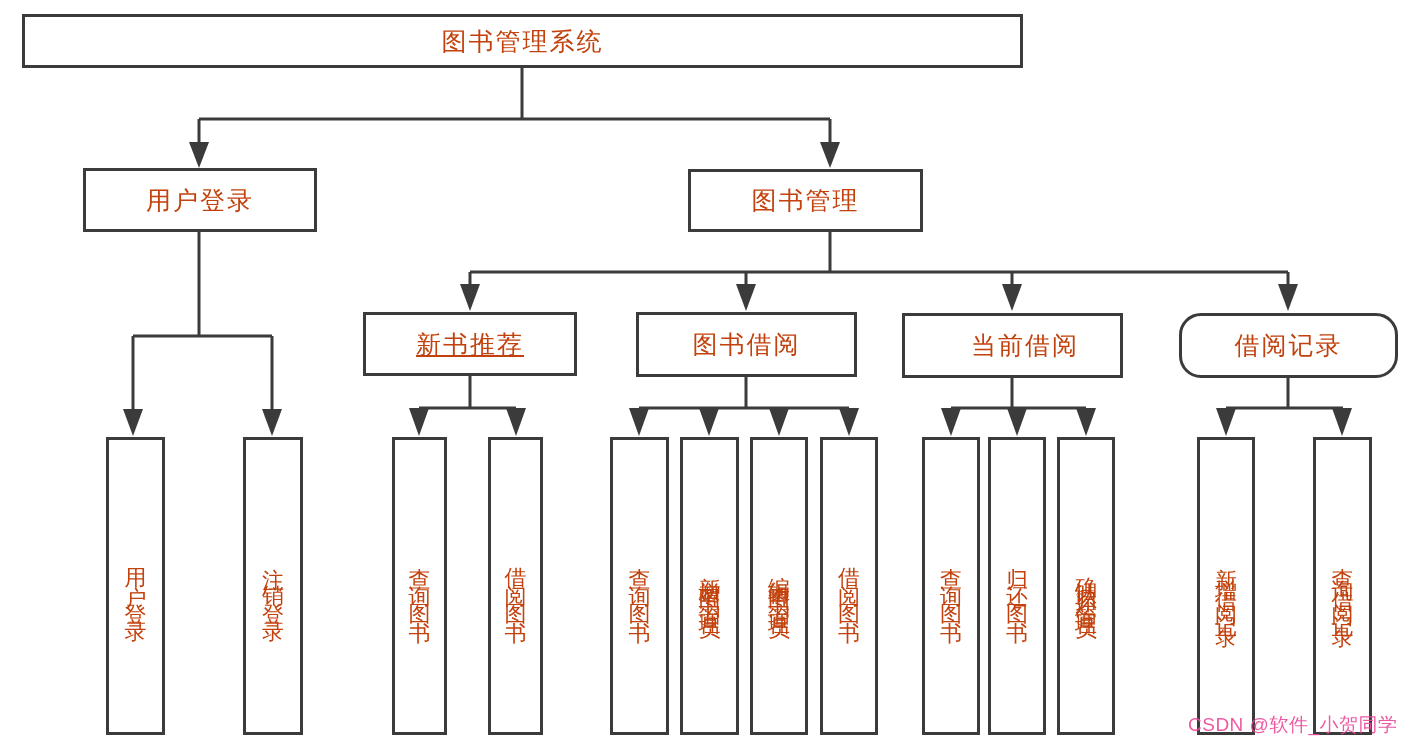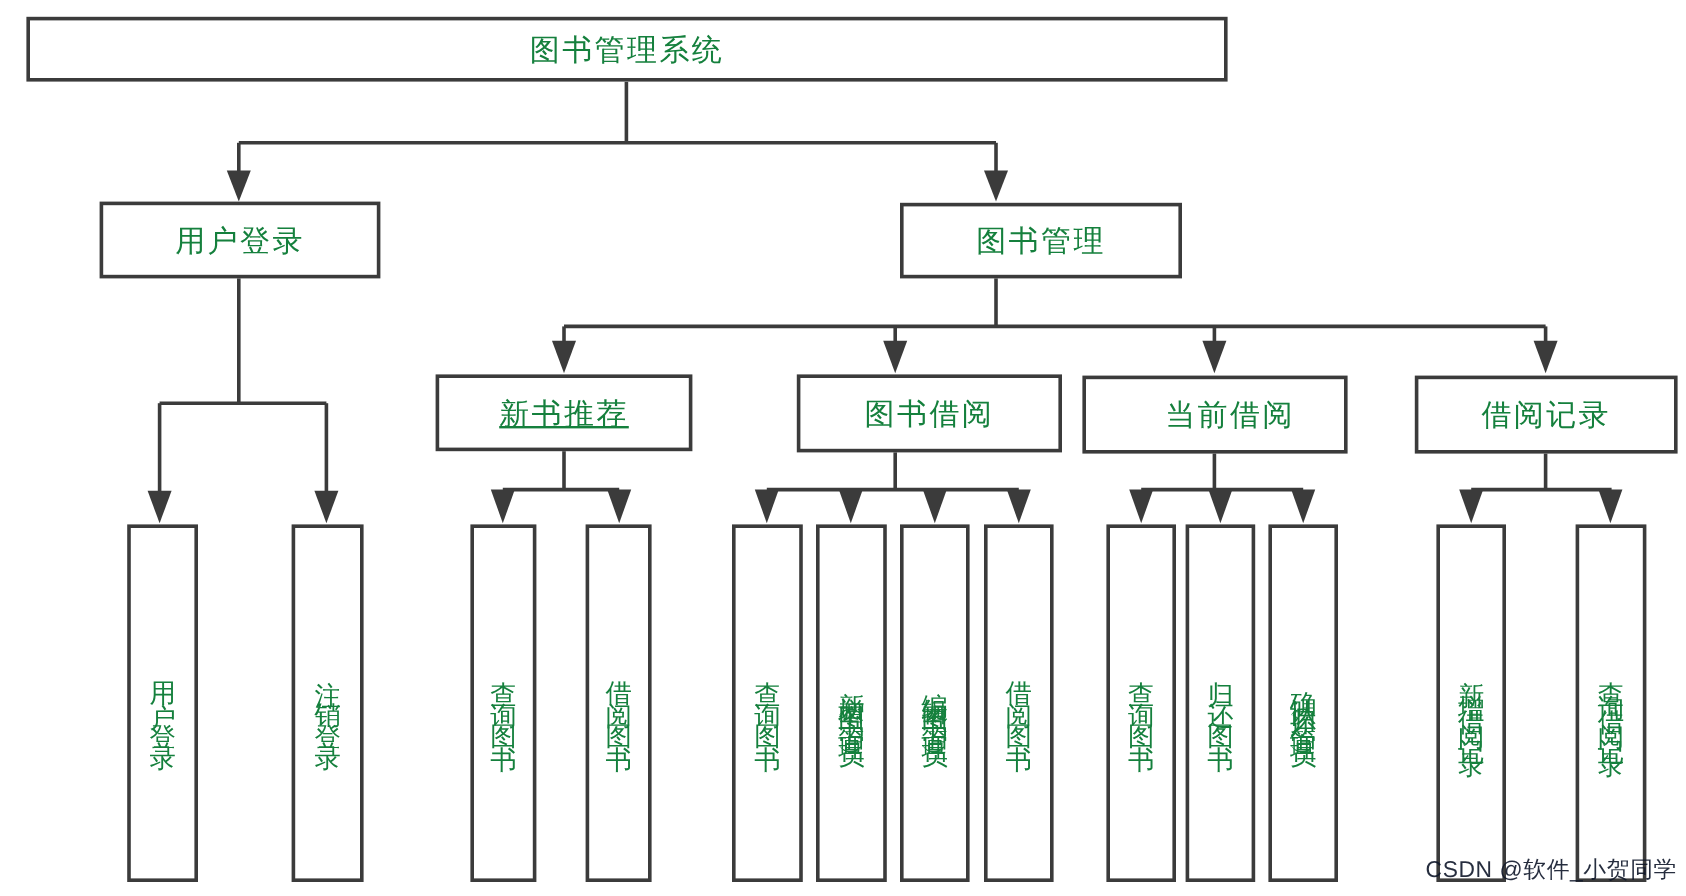--- a/index.html
+++ b/index.html
@@ -4,30 +4,30 @@
 <style>
   html,body{margin:0;padding:0;background:#ffffff;}
   #canvas{
     position:relative;width:1405px;height:747px;background:#ffffff;overflow:hidden;
     font-family:"Liberation Sans","DejaVu Sans",sans-serif;color:#333333;
   }
   #wires{position:absolute;left:0;top:0;z-index:1;}
   .node{
     position:absolute;z-index:2;background:#ffffff;border:3px solid #3b3b3b;
     box-sizing:border-box;display:flex;align-items:center;justify-content:center;
-    font-size:25px;letter-spacing:2px;color:#15803d;white-space:nowrap;
+    font-size:25px;letter-spacing:2px;color:#c2410c;white-space:nowrap;
   }
   
   .n-root     {left:22px;  top:14px;  width:1001px;height:54px;}
   .n-userlogin{left:83px;  top:168px; width:234px; height:64px;}
-  .n-bookmgmt {left:750px; top:169px; width:235px; height:63px;}
+  .n-bookmgmt {left:688px; top:169px; width:235px; height:63px;}
   .n-newbook  {left:363px; top:312px; width:214px; height:64px;text-decoration:underline;}
-  .n-borrow   {left:636px; top:312px; width:221px; height:65px;margin-left:28px;}
+  .n-borrow   {left:636px; top:312px; width:221px; height:65px;}
   .n-current  {left:902px; top:313px; width:221px; height:65px;padding-left:25px;}
-  .n-record   {left:1179px;top:313px; width:219px; height:65px;}
+  .n-record   {left:1179px;top:313px; width:219px; height:65px;border-radius:22px;}
   
   .leaf{top:437px;height:298px;font-size:22px;letter-spacing:0;}
   .leaf span{writing-mode:vertical-rl;line-height:1;display:block;}
   .sp18 span{letter-spacing:18px;}
   .sp12 span{letter-spacing:12px;}
   .sp6  span{letter-spacing:6px;}
   .lf0 {left:106px; width:59px;}
   .lf1 {left:243px; width:60px;}
   .lf2 {left:392px; width:55px;}
   .lf3 {left:488px; width:55px;}
@@ -35,21 +35,21 @@
   .lf5 {left:680px; width:59px;}
   .lf6 {left:750px; width:58px;}
   .lf7 {left:820px; width:58px;}
   .lf8 {left:922px; width:58px;}
   .lf9 {left:988px; width:58px;}
   .lf10{left:1057px;width:58px;}
   .lf11{left:1197px;width:58px;}
   .lf12{left:1313px;width:59px;}
   .watermark{
     position:absolute;left:1188px;top:712px;z-index:5;
-    font-size:19px;color:#0f172a;opacity:.9;letter-spacing:.5px;white-space:nowrap;
+    font-size:19px;color:#ec4899;opacity:.9;letter-spacing:.5px;white-space:nowrap;
   }
 </style>
 </head>
 <body>
 
 <div id="canvas">
 
   <svg id="wires" width="1405" height="747" viewBox="0 0 1405 747">
     <g stroke="#3b3b3b" stroke-width="3" fill="none">
 

